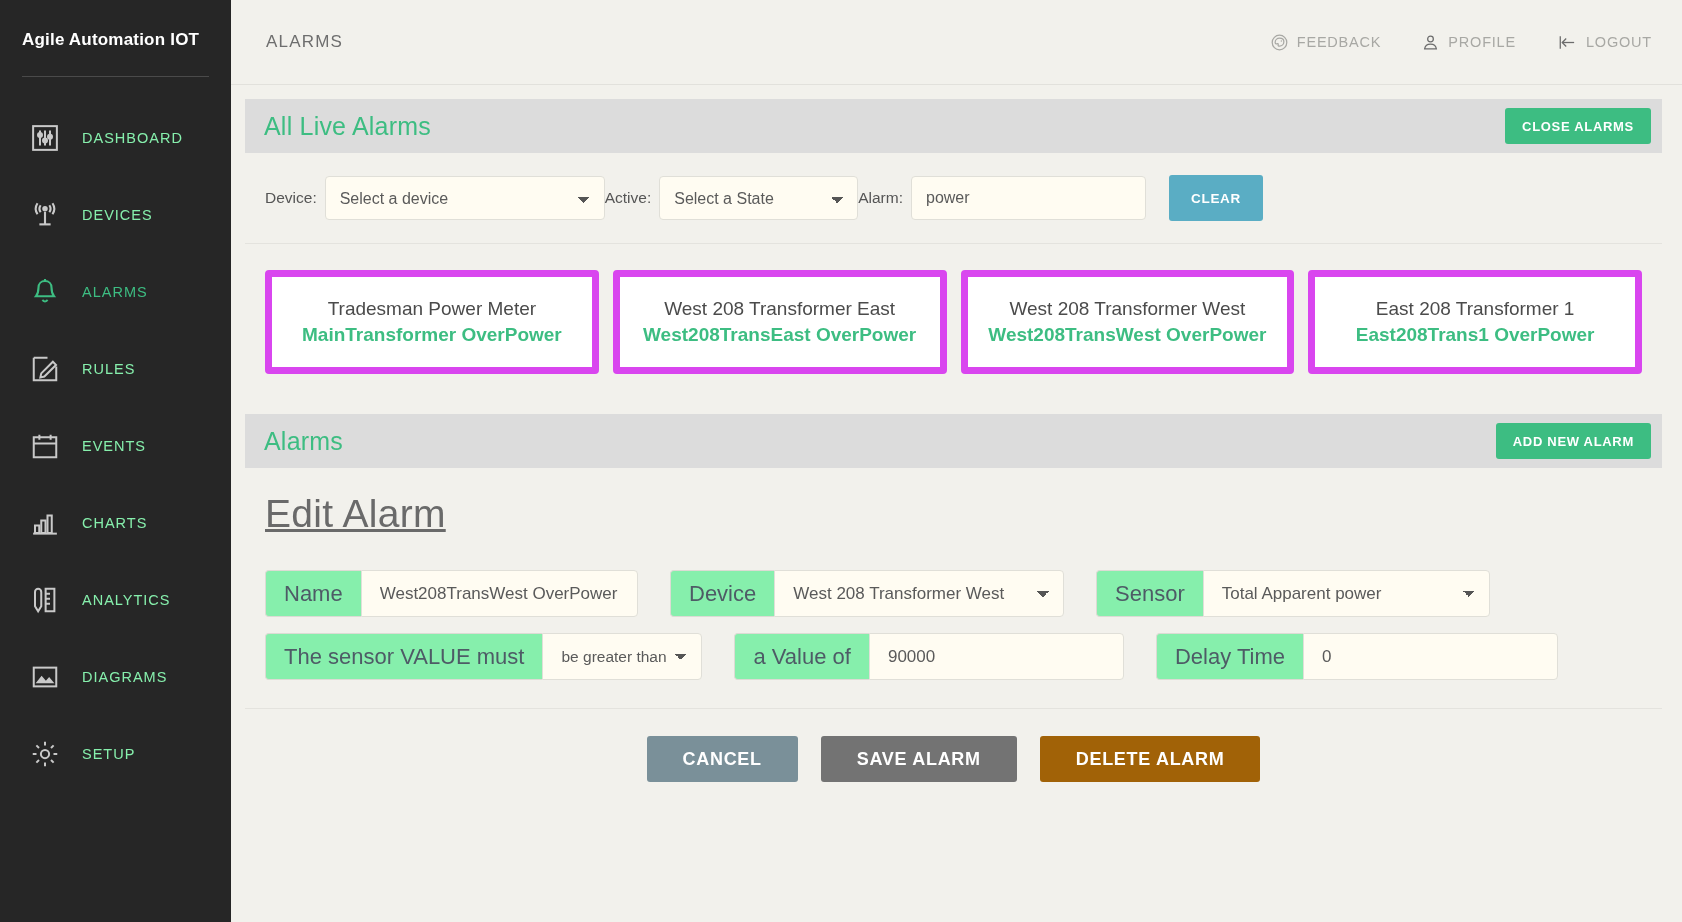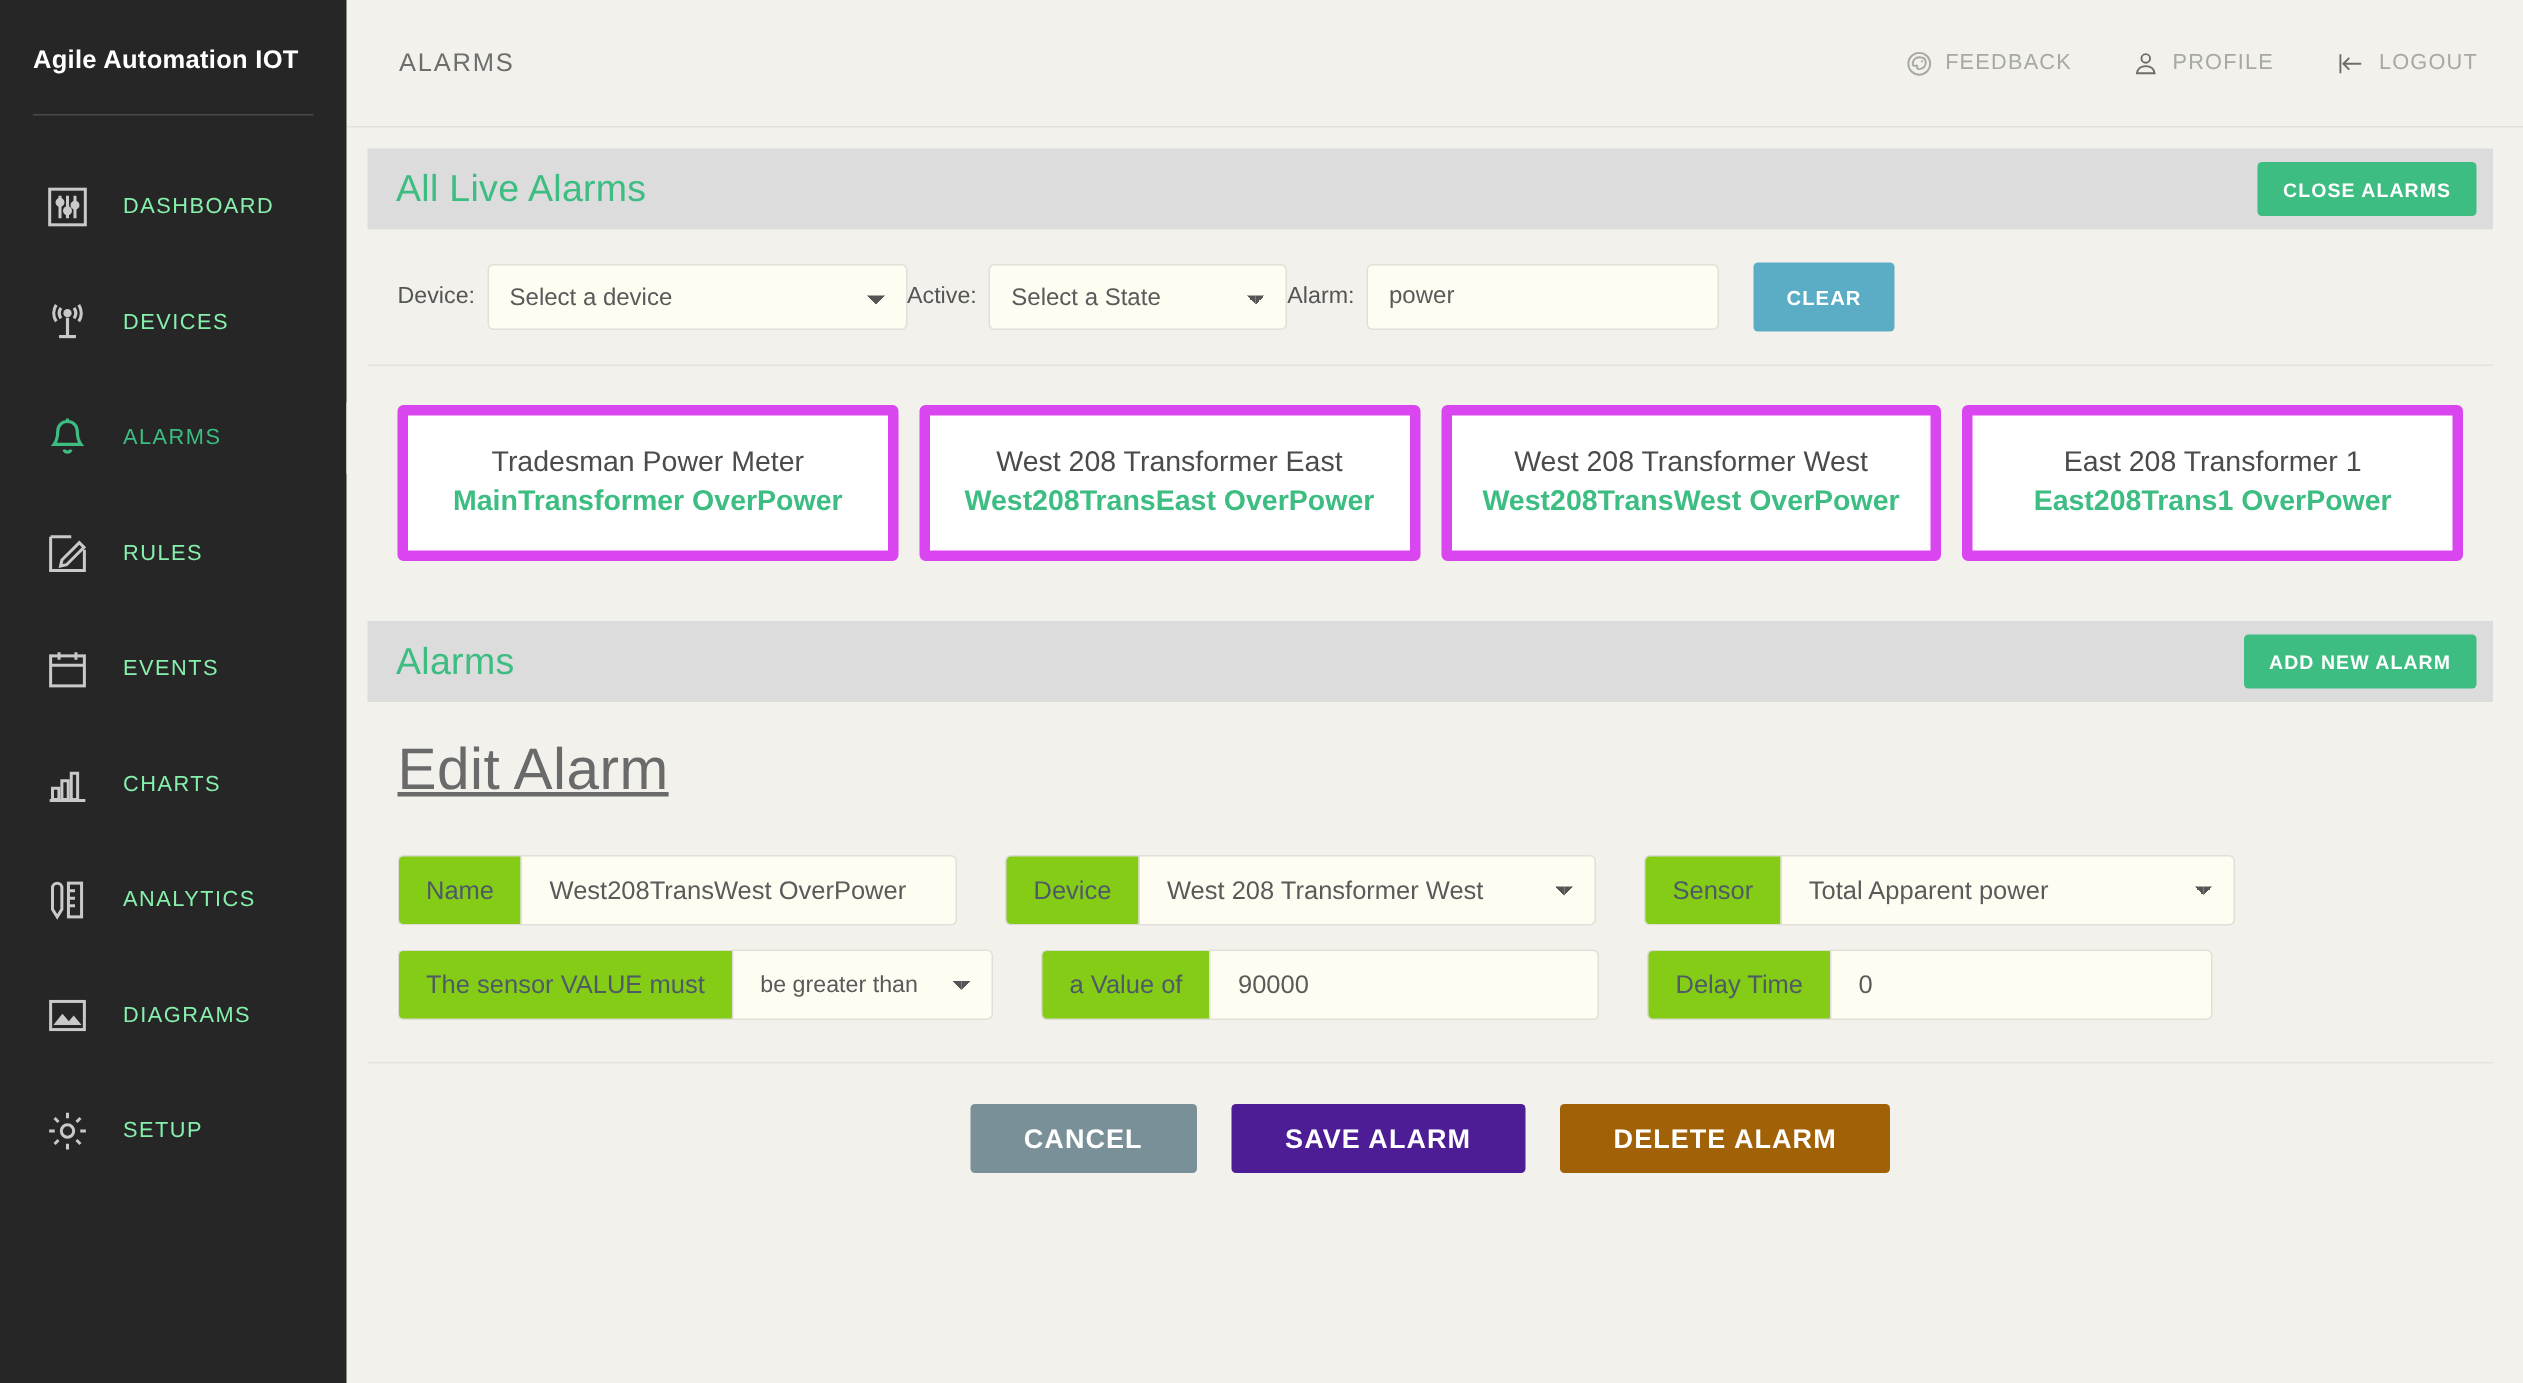--- a/index.html
+++ b/index.html
@@ -127,24 +127,24 @@
   .card-alarm  { color: #3dbd82; font-size: 19px; margin-top: 4px; font-weight: bold; }
 
   
   .form-wrap { margin: 0 20px 0 14px; background: #f2f1ec; padding: 24px 20px 0 20px; }
   .form-title { color: #6a6a6a; font-size: 39px; font-weight: normal; letter-spacing: .3px; text-decoration: underline; }
 
   .form-grid { margin-top: 34px; }
   .form-row { display: flex; gap: 32px; margin-bottom: 16px; }
   .ig { display: flex; align-items: stretch; border-radius: 4px; }
   .ig-label {
-    background: #84cc16; border: 1px solid #dcdbd4; border-right: none;
+    background: #86efac; border: 1px solid #dcdbd4; border-right: none;
     border-radius: 4px 0 0 4px;
     display: flex; align-items: center; padding: 0 18px;
-    color: #4e5b66; font-size: 17px; white-space: nowrap;
+    color: #4e5b66; font-size: 22px; white-space: nowrap;
   }
   .ig .field { border-radius: 0 4px 4px 0; height: 47px; font-size: 17px; padding-left: 18px; }
 
   .row1 .g-name  { flex: 0 0 373px; }
   .row1 .g-name .field { flex: 1; }
   .row1 .g-device { flex: 0 0 394px; }
   .row1 .g-device .field { flex: 1; }
   .row1 .g-sensor { flex: 0 0 394px; }
   .row1 .g-sensor .field { flex: 1; }
 
@@ -154,21 +154,21 @@
   .row2 .g-val .field { flex: 1; }
   .row2 .g-delay { flex: 0 0 374px; }
   .row2 .g-delay .field { flex: 1; }
 
   .actions {
     margin: 28px 20px 0 14px; border-top: 1px solid #e4e3de;
     display: flex; justify-content: center; gap: 23px; padding-top: 27px;
   }
   .btn-action { height: 46px; padding: 0 36px; font-size: 18px; }
   .btn-cancel { background: #7a9099; }
-  .btn-save   { background: #4c1d95; }
+  .btn-save   { background: #737373; }
   .btn-delete { background: #a16207; }
 </style>
 </head>
 <body>
 
 <div class="app">
 
   <aside class="sidebar">
     <div class="brand">Agile Automation IOT</div>
     <div class="brand-rule"></div>

